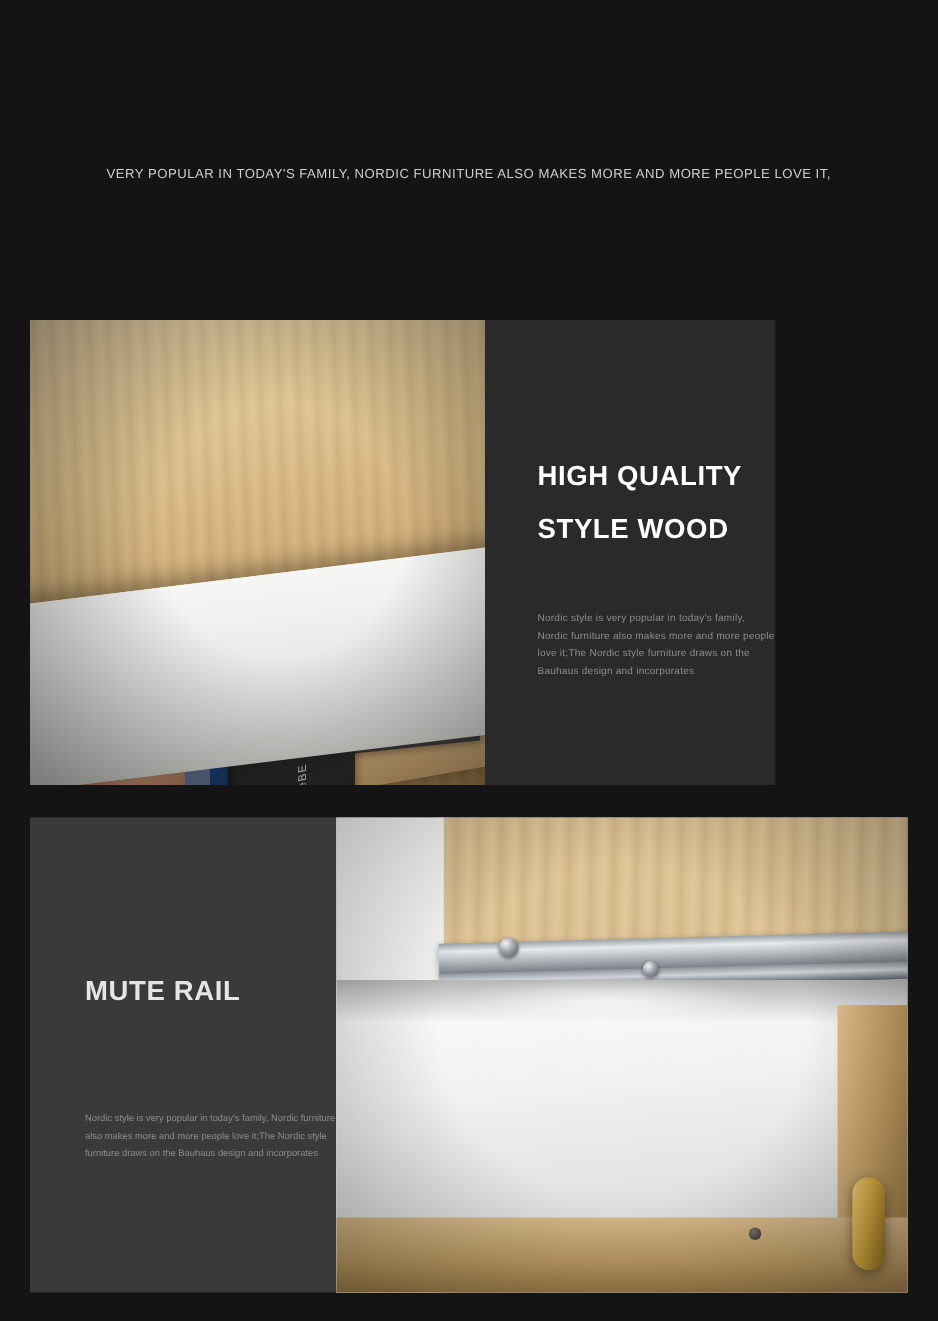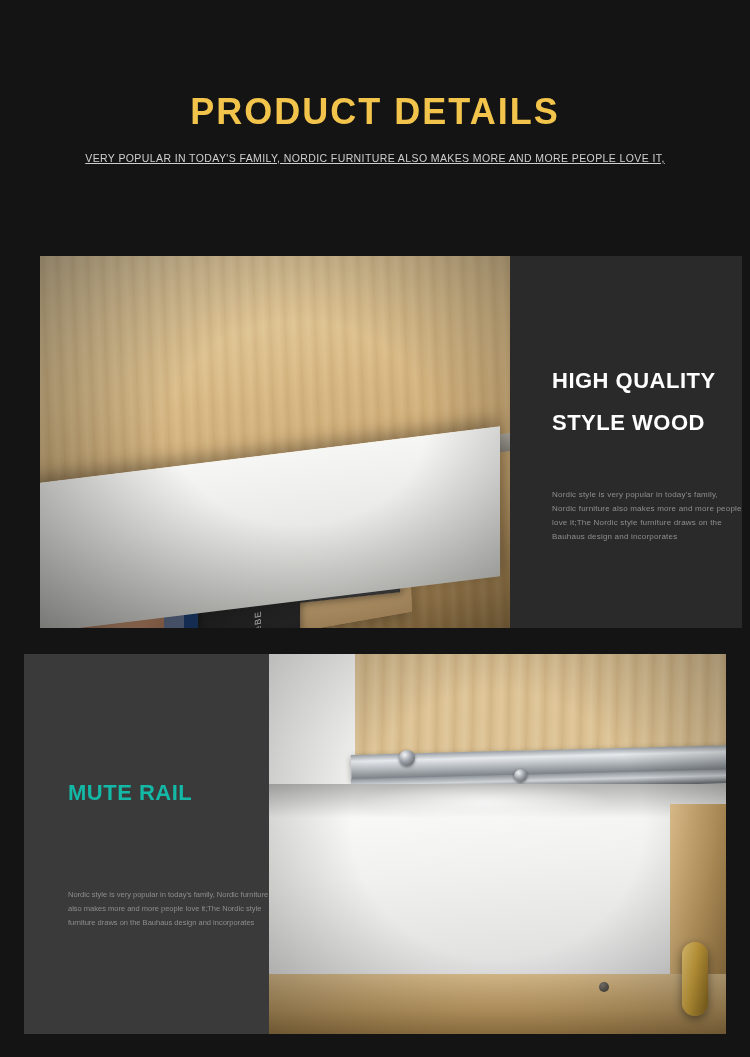--- a/index.html
+++ b/index.html
@@ -30,42 +30,40 @@
   }
   .header-title {
     font-size: 36px;
     font-weight: bold;
     letter-spacing: 2px;
     color: #f2c44b;
     line-height: 1.1;
     margin: 0;
   }
   .header-sub {
-    margin-top: 17px;
+    margin-top: 38px;
     font-size: 10.5px;
     color: #cfcfcf;
     line-height: 1.85;
     letter-spacing: 0.4px;
     font-weight: 400;
-    text-decoration: underline;
   }
   .header-sub .line {
     display: block;
   }
 
   
   .section-one {
     position: absolute;
     left: 24px;
     top: 256px;
-    width: 702px;
+    width: 596px;
     height: 372px;
     background: #2a2a2a;
     display: flex;
-    margin-left: 16px;
   }
   .photo-drawer {
     position: relative;
     width: 471px;
     height: 372px;
     overflow: hidden;
     background: #d9c8a8;
   }
   .wood2 {
     position: absolute;
@@ -196,21 +194,21 @@
     display: flex;
   }
   .panel-two-text {
     width: 245px;
     padding: 126px 0 0 44px;
     box-sizing: border-box;
   }
   .panel-two-title {
     font-size: 22px;
     font-weight: bold;
-    color: #14b8a6;
+    color: #e5e5e5;
     margin: 0;
     letter-spacing: 0.5px;
   }
   .panel-two-body {
     margin-top: 82px;
     width: 205px;
     font-size: 7.5px;
     line-height: 1.85;
     color: #8d8d8d;
   }
@@ -348,21 +346,20 @@
     background: radial-gradient(ellipse at 50% 45%, rgba(0,0,0,0) 45%, rgba(0,0,0,0.30) 100%);
     pointer-events: none;
   }
 </style>
 </head>
 <body>
 
 <div class="page">
 
   <div class="header">
-    <h1 class="header-title">PRODUCT DETAILS</h1>
     <div class="header-sub">
       <span class="line">VERY POPULAR IN TODAY'S FAMILY, NORDIC FURNITURE ALSO MAKES MORE AND MORE PEOPLE LOVE IT,</span>
     </div>
   </div>
 
   <div class="section-one">
 
     <div class="photo-drawer">
       <div class="wood2"></div>
       <div class="wood-grain"></div>

